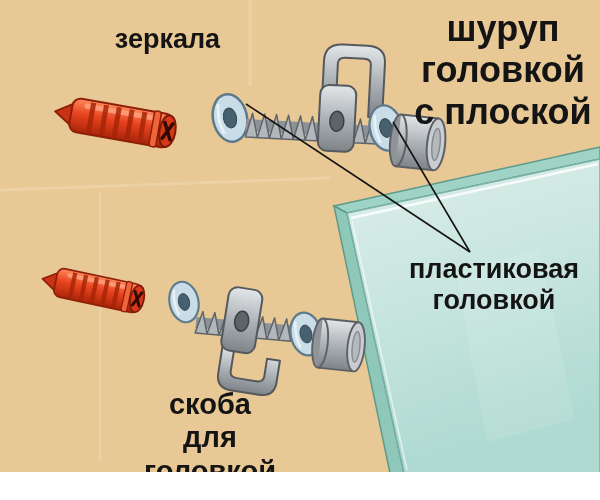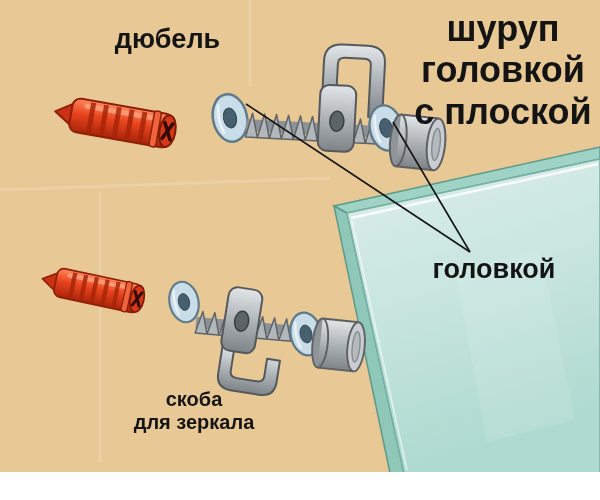--- a/index.html
+++ b/index.html
@@ -11,21 +11,21 @@
   }
   svg.scene{position:absolute;left:0;top:0;width:600px;height:500px;display:block}
   .label{
     position:absolute;color:var(--c-text,#141414);
     font-weight:700;text-align:center;line-height:1.15;
     font-family:"Liberation Sans",sans-serif;
   }
   .label-dowel{left:85px;top:24px;width:165px;font-size:27px}
   .label-screw{left:412px;top:8px;width:182px;font-size:36px}
   .label-gasket{left:393px;top:254px;width:202px;font-size:27px}
-  .label-bracket{left:98px;top:388px;width:192px;font-size:20px}
+  .label-bracket{left:114px;top:388px;width:192px;font-size:29px}
   .bottom-strip{position:absolute;left:0;bottom:0;width:600px;height:28px;background:var(--c-strip,#ffffff)}
 </style>
 </head>
 <body>
 
 <div class="stage">
 
   <svg class="scene" viewBox="0 0 600 500">
     <defs>
       <linearGradient id="gDowel" x1="0" y1="0" x2="0" y2="1">
@@ -124,31 +124,32 @@
 
     <use href="#washer-shape" transform="translate(306,334) rotate(-12) scale(0.9)"></use>
     <use href="#head-shape" transform="translate(318,318) rotate(6) scale(0.95)"></use>
 
     <g style="stroke:var(--c-leaderLine,#141414)" stroke-width="1.6">
       <line x1="470" y1="252" x2="246" y2="104"></line>
       <line x1="470" y1="252" x2="393" y2="122"></line>
     </g>
   </svg>
 
-  <div class="label label-dowel">дюбель</div>
+  <div class="label label-dowel">зеркала</div>
 
   <div class="label label-screw">
     <div>шуруп</div>
     <div>головкой</div>
     <div>с плоской</div>
   </div>
 
   <div class="label label-gasket">
+    <div>пластиковая</div>
     <div>головкой</div>
   </div>
 
   <div class="label label-bracket">
     <div>скоба</div>
-    <div>для зеркала</div>
+    <div>для головкой</div>
   </div>
 
   <div class="bottom-strip"></div>
 </div>
 
 </body></html>

